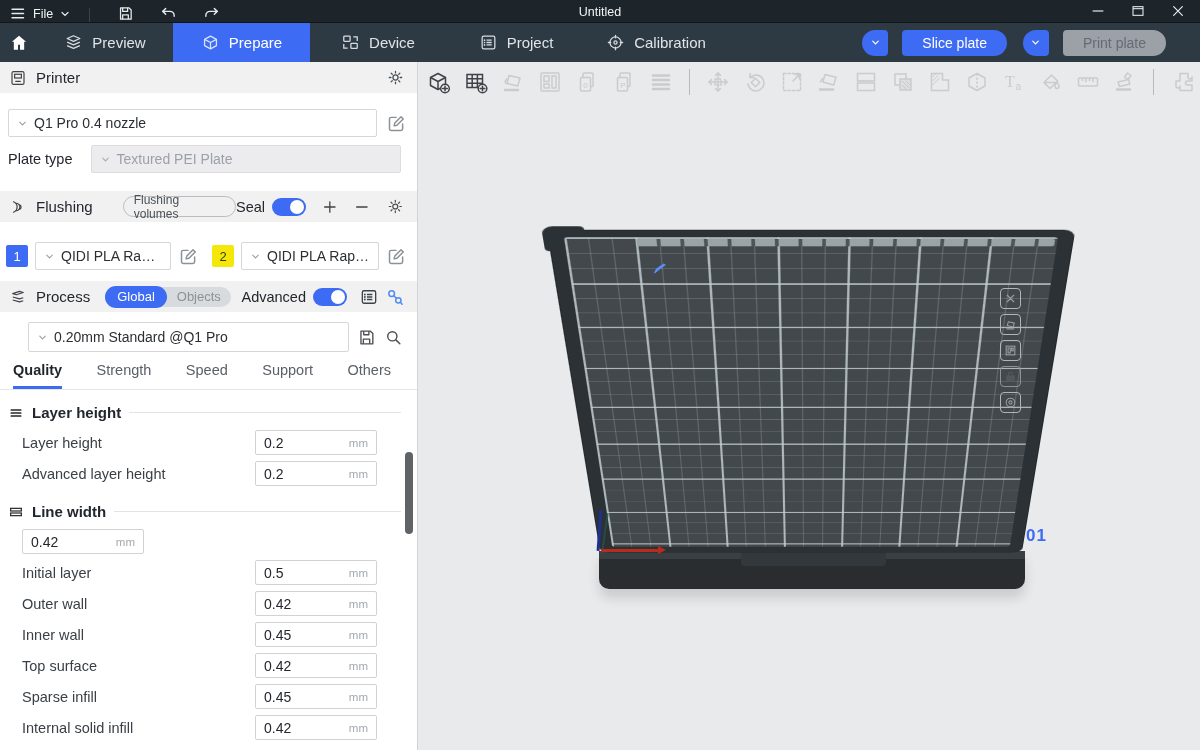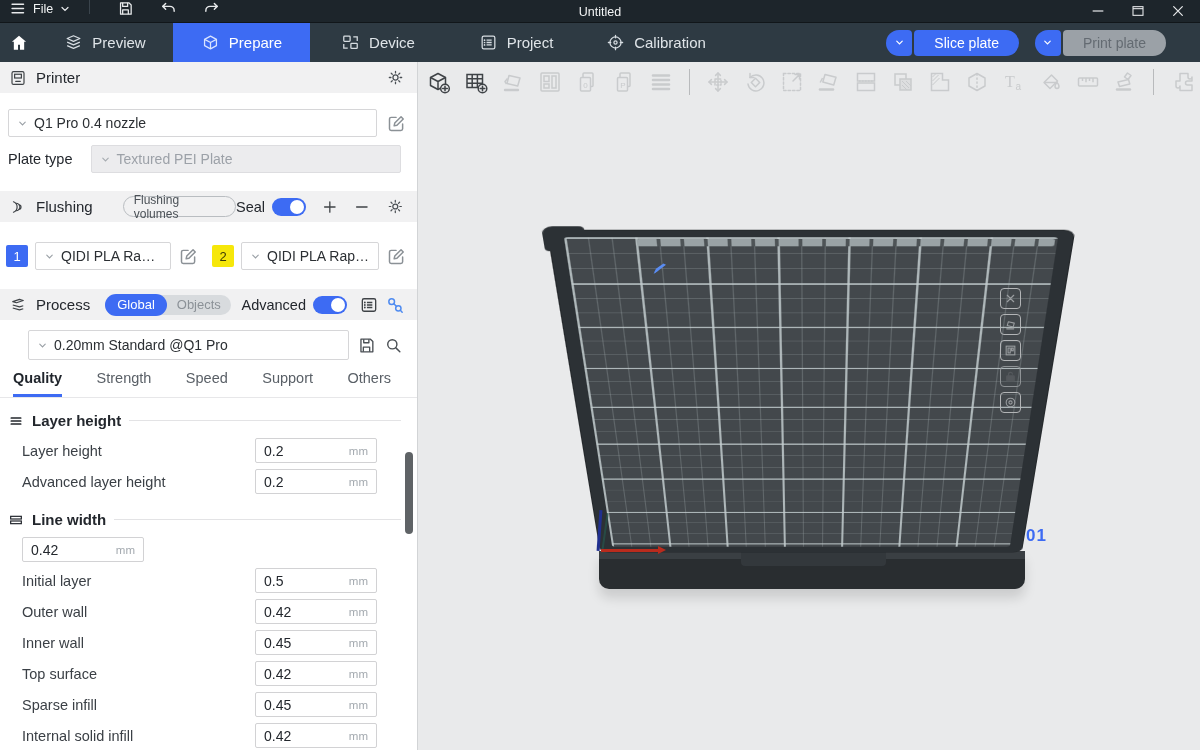--- a/index.html
+++ b/index.html
@@ -3,21 +3,21 @@
 <meta charset="utf-8">
 <style>
   * { box-sizing: border-box; margin: 0; padding: 0; }
   html,body { width:1200px; height:750px; }
   body { font-family:"Liberation Sans", sans-serif; background:#E9EAEB; overflow:hidden; }
   .app { position:relative; width:1200px; height:750px; overflow:hidden; }
   svg { display:block; }
 
   
   .titlebar { position:absolute; left:0; top:0; width:1200px; height:23px; background:#1D252B; display:flex; align-items:center; color:#E8EAEC; border-bottom:1px solid #11161a; }
-  .tb-left { display:flex; align-items:flex-start; padding-left:10px; gap:8px; height:100%; }
+  .tb-left { display:flex; align-items:flex-end; padding-left:10px; gap:8px; height:100%; }
   .tb-menu { display:flex; align-items:center; gap:6px; cursor:default; }
   .tb-menu .lbl { font-size:12.5px; color:#F2F4F5; }
   .tb-sep { width:1px; height:14px; background:#3a444c; margin:0 10px; }
   .tb-ico { width:17px; height:17px; color:#E8EAEC; margin:0 9px; }
   .tb-title { position:absolute; left:0; right:0; top:0; height:23px; display:flex; align-items:center; justify-content:center; font-size:12.5px; color:#F2F4F5; pointer-events:none; }
   .tb-right { margin-left:auto; display:flex; align-items:center; height:100%; padding-right:14px; gap:24px; }
   .winbtn { width:16px; height:16px; color:#E8EAEC; }
 
   
   .tabbar { position:absolute; left:0; top:23px; width:1200px; height:39px; background:#2E3A43; display:flex; align-items:stretch; }
@@ -25,21 +25,21 @@
   .tab { display:flex; align-items:center; justify-content:center; gap:9px; color:#DFE4E8; font-size:15px; }
   .tab .t-ico { width:19px; height:19px; color:#D7DDE2; }
   .tab.active { background:#3D6BF3; color:#FFFFFF; }
   .tab.active .t-ico { color:#D9E4FF; }
   .tab-prepare { width:137px; }
   .tab-preview { width:136px; }
   .tab-device  { width:92px;  margin-left:22px; }
   .tab-project { width:88px;  margin-left:48px; }
   .tab-calib   { width:112px; margin-left:40px; }
   .tb-actions { margin-left:auto; display:flex; align-items:center; gap:16px; padding-right:34px; }
-  .split-btn { display:flex; align-items:center; gap:2px; }
+  .split-btn { display:flex; align-items:center; gap:14px; }
   .split-chev { width:26px; height:26px; border-radius:13px 4px 4px 13px; background:#3D6BF3; display:flex; align-items:center; justify-content:center; color:#fff; }
   .split-main { height:26px; padding:0 20px; border-radius:4px 13px 13px 4px; display:flex; align-items:center; font-size:14px; }
   .split-main.blue { background:#3D6BF3; color:#fff; }
   .split-main.gray { background:#9BA1A7; color:#646B72; }
 
   
   .panel { position:absolute; left:0; top:62px; width:418px; bottom:0; background:#fff; border-right:1px solid #D2D4D6; overflow:hidden; }
   .sec-header { height:31px; background:#F1F1F2; display:flex; align-items:center; padding:0 12px 0 9px; }
   .sec-header .s-ico { width:18px; height:18px; color:#3F4347; flex:none; }
   .sec-title { font-size:15px; color:#23272D; margin-left:9px; }
@@ -68,21 +68,21 @@
 
   .filament-row { display:flex; align-items:center; margin:20px 10px 0 6px; }
   .badge { width:22px; height:22px; border-radius:2px; display:flex; align-items:center; justify-content:center; font-size:13px; flex:none; }
   .badge.b1 { background:#3D6BF3; color:#fff; }
   .badge.b2 { background:#F6E70A; color:#3C3A06; }
   .filament-row .combo { width:144px; margin-left:7px; }
   .filament-row .combo.f2 { width:146px; }
   .filament-row .edit-btn { margin-left:7px; }
   .badge.b2 { margin-left:13px; }
 
-  .sec-process { margin-top:19px; }
+  .sec-process { margin-top:11px; }
   .seg { height:20px; background:#D8DBDE; border-radius:11px; display:flex; align-items:center; margin-left:15px; }
   .seg .on { height:22px; padding:0 12px; border-radius:11px; background:#3D6BF3; color:#fff; font-size:13px; display:flex; align-items:center; }
   .seg .off { padding:0 10px; color:#8B9197; font-size:13px; }
   .adv-lbl { font-size:14.5px; color:#23272D; margin-left:auto; }
   .list-btn { width:20px; height:20px; color:#3F4347; margin-left:12px; }
   .params-btn { width:20px; height:20px; color:#4F8BF0; margin-left:6px; }
 
   .preset-row { display:flex; align-items:center; margin:10px 14px 0 28px; gap:8px; }
   .preset-row .combo { flex:1; height:30px; }
   .small-ico-btn { width:19px; height:19px; color:#4A4F54; flex:none; }

